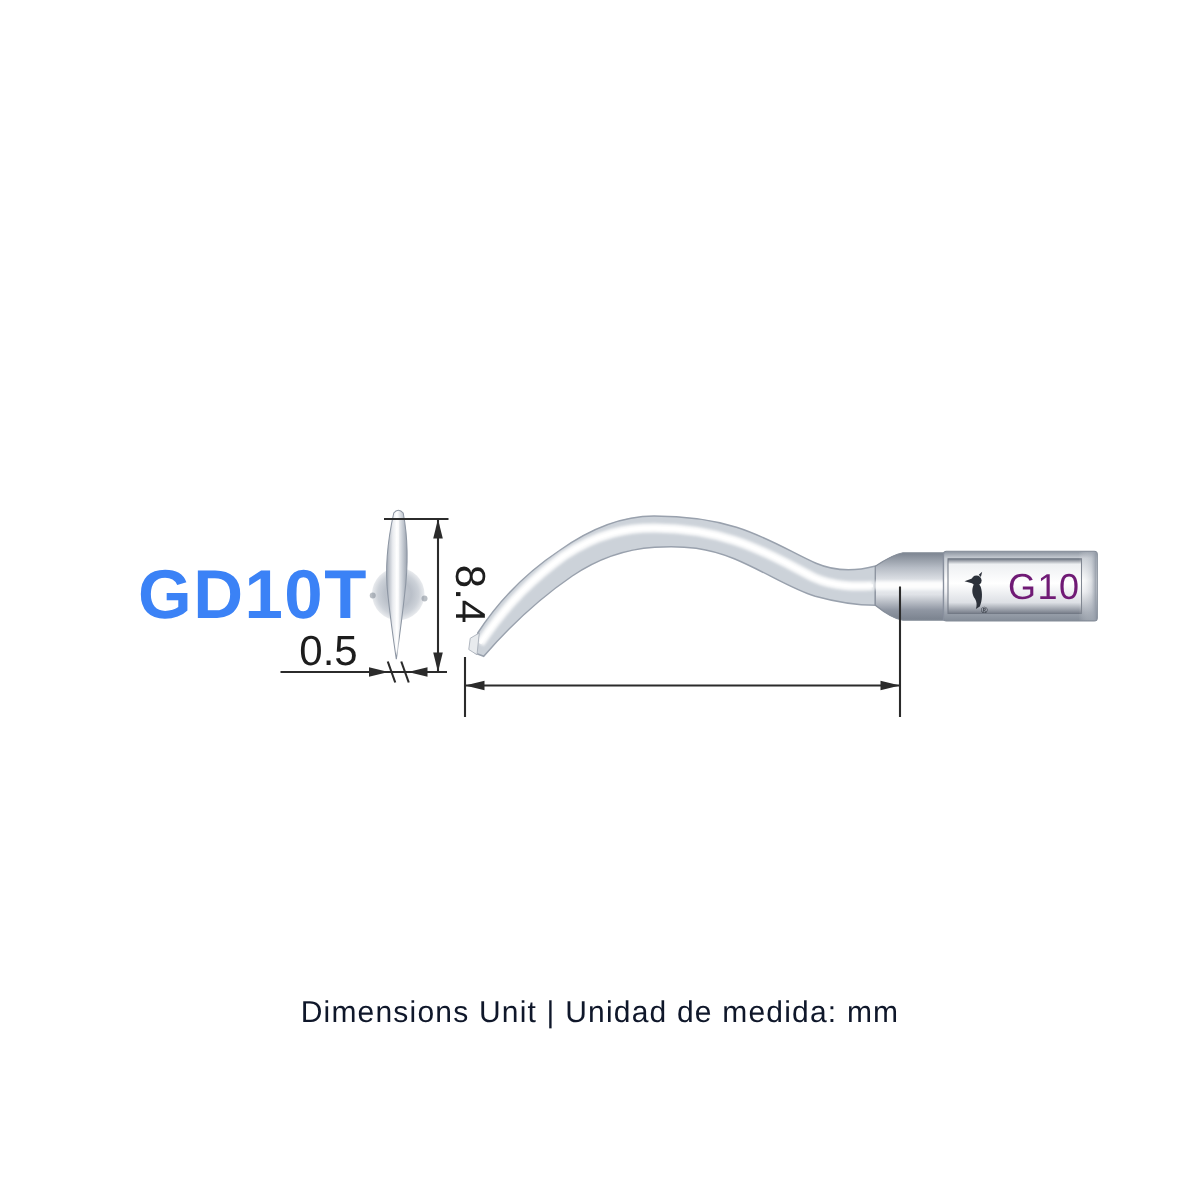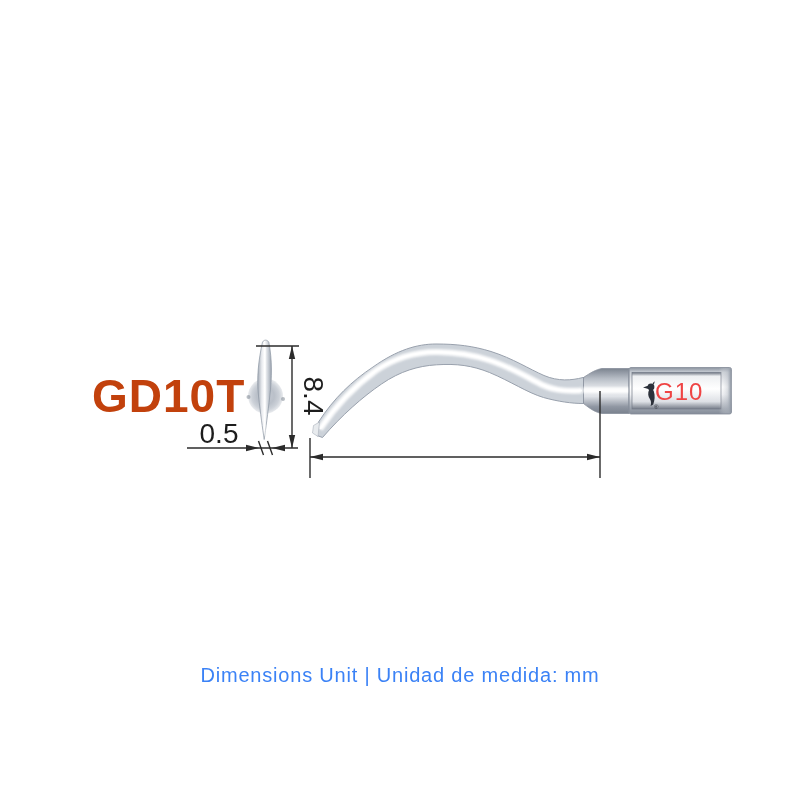--- a/index.html
+++ b/index.html
@@ -4,37 +4,37 @@
 <style>
   html,body{margin:0;padding:0;}
   body{
     width:800px;height:800px;background:#ffffff;position:relative;overflow:hidden;
     font-family:"Liberation Sans", sans-serif;
   }
   .stage{position:absolute;inset:0;}
   svg.drawing{position:absolute;left:0;top:0;}
   .model-label{
     position:absolute;left:92px;top:373px;
-    font-size:46px;font-weight:700;letter-spacing:1px;color:#c2410c;line-height:1;
+    font-size:46px;font-weight:700;letter-spacing:1px;color:#3b82f6;line-height:1;
     white-space:nowrap;
   }
   .dim{
     position:absolute;font-size:28px;font-weight:400;color:#1d1d1d;line-height:1;
     text-align:center;white-space:nowrap;
   }
   .dim-width{left:190px;top:420px;width:58px;}
   .dim-height{left:290px;top:381px;width:46px;height:30px;line-height:30px;transform:rotate(90deg);}
   .dim-length{left:407px;top:426px;width:100px;}
   .marking{
-    position:absolute;left:655px;top:380px;font-size:24px;color:#ef4444;
+    position:absolute;left:672px;top:380px;font-size:24px;color:#701a75;
     letter-spacing:1px;line-height:1;white-space:nowrap;
   }
   .caption{
     position:absolute;left:0;top:662px;width:800px;text-align:center;
-    font-size:20px;letter-spacing:0.8px;color:#3b82f6;line-height:1.3;
+    font-size:20px;letter-spacing:0.8px;color:#0f172a;line-height:1.3;
   }
 </style>
 </head>
 <body>
 
 <div class="stage">
 
   <svg class="drawing" width="800" height="800" viewBox="0 0 800 800">
     <defs>
       <linearGradient id="needleH" x1="0" y1="0" x2="1" y2="0">

